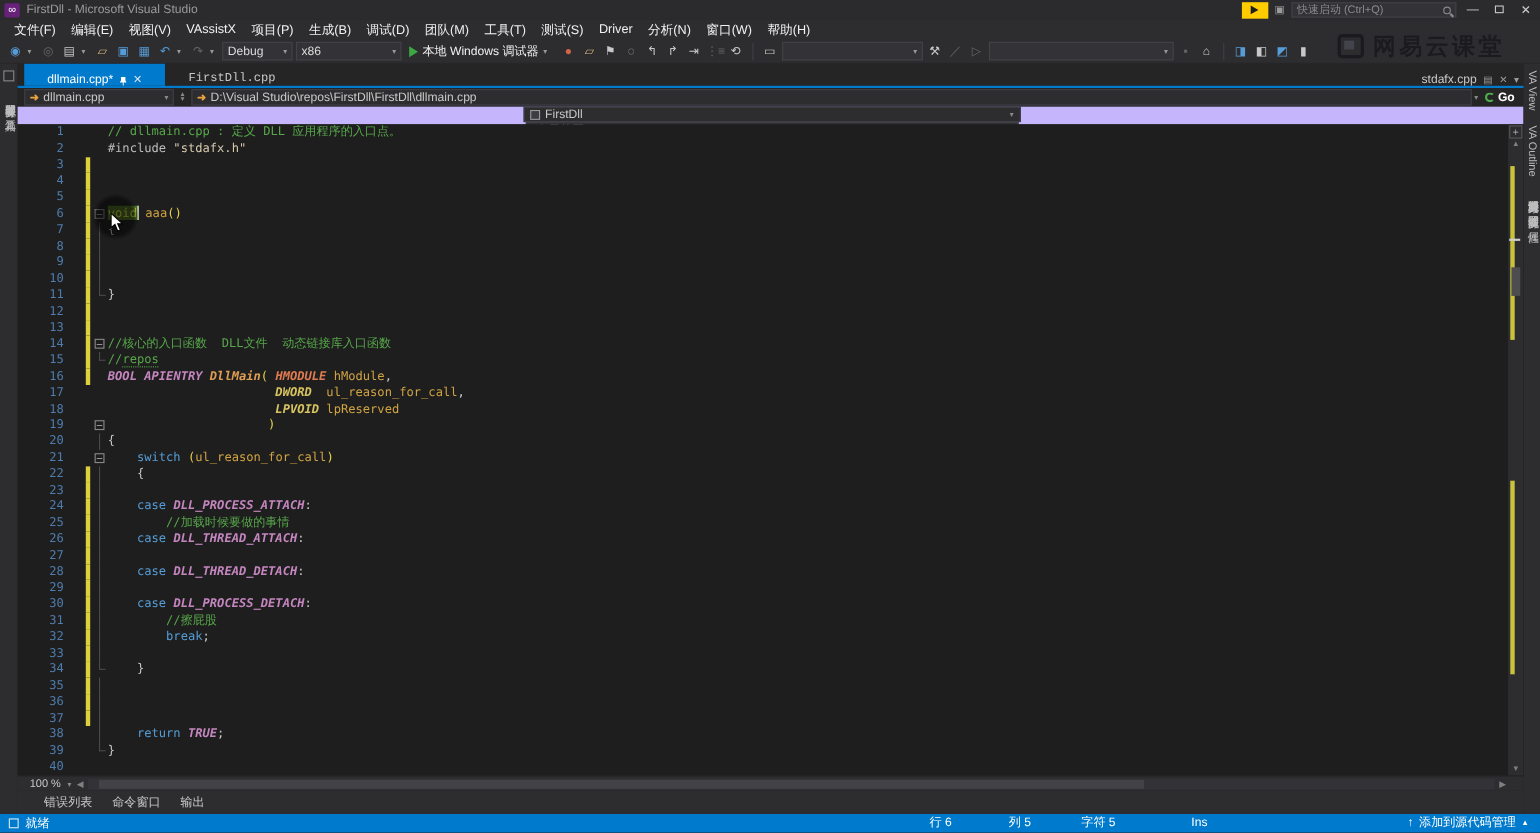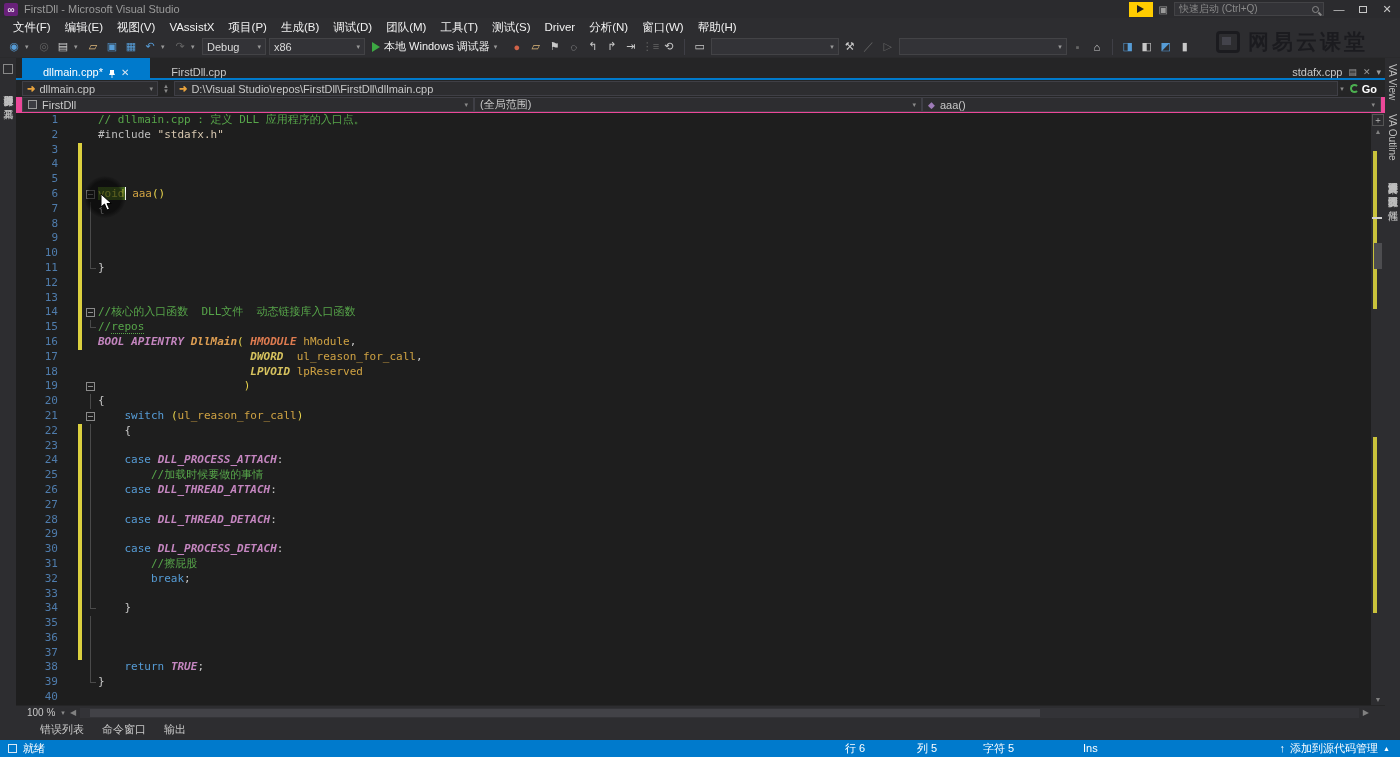--- a/index.html
+++ b/index.html
@@ -69,32 +69,32 @@
   .vtab { writing-mode:vertical-rl; white-space:nowrap; color:#BEBEBE; }
   .edge-ico { width:10px; height:10px; border:1px solid #888; }
 
   .center { flex:1 1 auto; display:flex; flex-direction:column; min-width:0; }
 
   
   .tabstrip { height:22px; display:flex; align-items:flex-end; background:#252526;
               padding-left:6px; position:relative; border-bottom:2px solid #007ACC; }
   .tab { height:20px; display:flex; align-items:flex-end; font-size:11px; padding:0 21px; gap:5px; }
   .tab.active { background:#007ACC; color:#fff; }
-  .tab.inactive { color:#C8C8C8; }
+  .tab.inactive { color:#C8C8C8;font-family:Liberation Mono, monospace; }
   .pin { width:8px; height:8px; fill:#fff; }
   .tab-close { color:#dce6f0; font-size:10px; }
   .tabstrip-right { margin-left:auto; display:flex; align-items:center; gap:6px;
                     padding-right:4px; color:#C8C8C8; font-size:11px; }
   .mini-ico { font-size:9px; color:#9a9a9a; }
 
   
   .crumb1 { height:17px; display:flex; align-items:center; gap:2px; padding:1px 4px 1px 6px;
             background:#252526; font-size:11px; }
   .crumb2 { height:16px; display:flex; align-items:center; padding:0 4px 1px 6px;
-            background:#ec4899; font-size:11px; }
+            background:#c4b5fd; font-size:11px;flex-direction:column; }
   .nav-box { height:15px; background:#2D2D30; border:1px solid #3F3F46; display:flex;
              align-items:center; color:#C8C8C8; padding:0 4px; gap:4px; }
   .yarrow { color:#E8A33D; font-size:10px; font-weight:bold; }
   .spin { display:flex; flex-direction:column; justify-content:center; width:12px;
           color:#8a8a8a; font-size:6px; line-height:5px; text-align:center; }
   .go-btn { display:flex; align-items:center; gap:3px; color:#fff; font-size:11px;
             font-weight:bold; padding:0 4px; }
   .go-arc { width:9px; height:9px; border:2.5px solid #4CAF50; border-right-color:transparent;
             border-radius:50%; }
   .seg { height:15px; background:#2D2D30; border:1px solid #3F3F46; display:flex;

